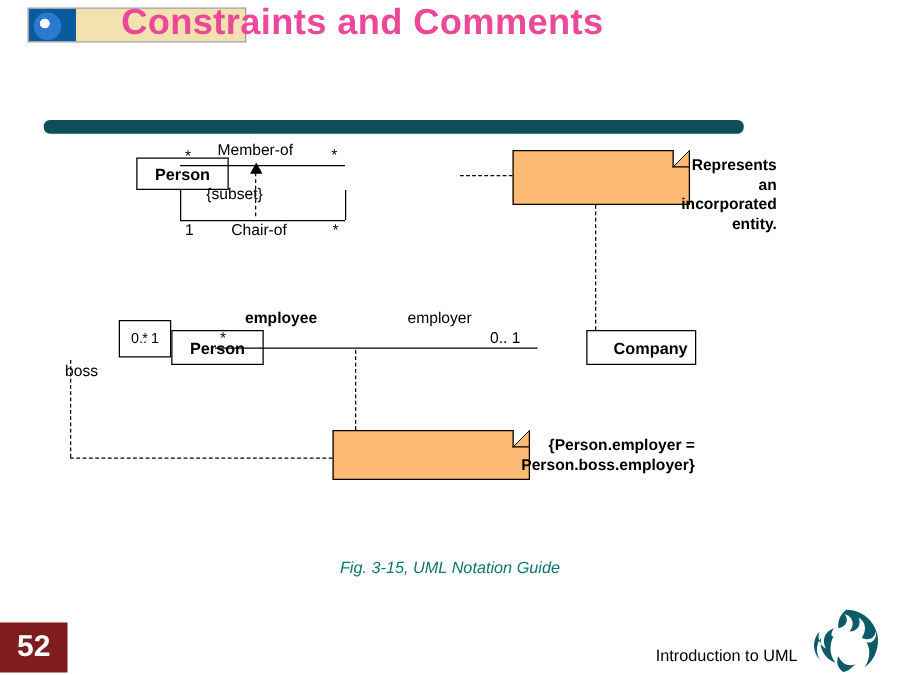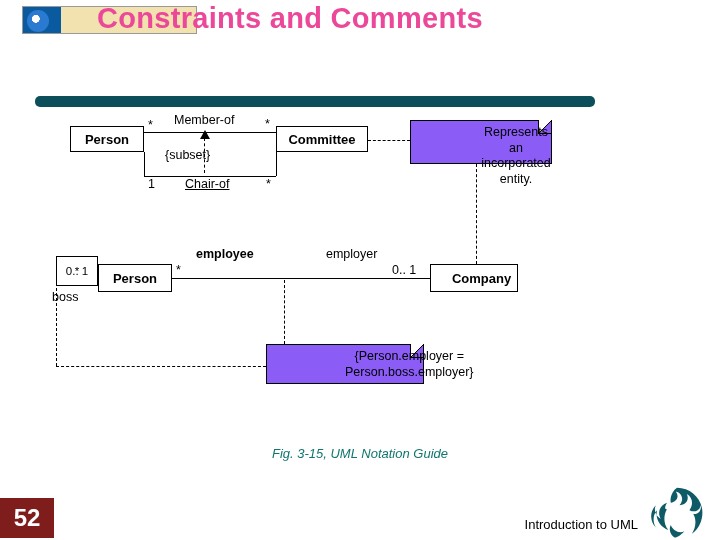--- a/index.html
+++ b/index.html
@@ -64,27 +64,28 @@
   .box {
     border: 1.5px solid #000;
     background: #fff;
     text-align: center;
     font-weight: 700;
     font-size: 13px;
     display: flex;
     align-items: center;
     justify-content: center;
     white-space: nowrap;
+    margin-left: 39px;
   }
   .note {
     border: 1.5px solid #000;
-    background: #8b5cf6;
+    background: #fdba74;
     font-size: 12.5px;
-    font-weight: 400;
-    text-align: center;
+    font-weight: 700;
+    text-align: right;
     padding: 4px 6px 4px 6px;
     line-height: 1.25;
   }
   .note .dogear {
     position: absolute;
     right: -1px; top: -1px;
     width: 14px; height: 14px;
     background:
       linear-gradient( -45deg, transparent 48%, #000 48% 53%, #fff 53%);
     border-left: 1.5px solid #000;
@@ -167,32 +168,31 @@
 
 <div class="uni-logo"></div>
 
 <div class="slide-title">Constraints and Comments</div>
 
 <div class="hbar"></div>
 
 <div class="diagram">
 
   <div class="box" style="left:0px; top:6px; width:74px; height:26px;">Person</div>
-  <div class="box" style="left:206px; top:6px; width:92px; height:26px;">Committee</div>
 
   <div class="hr" style="left:74px; top:12px; width:132px;"></div>
   <div class="label" style="left:78px; top:-2px;">*</div>
   <div class="label" style="left:104px; top:-7px;">Member-of</div>
   <div class="label" style="left:195px; top:-3px;">*</div>
 
   <div class="hr" style="left:74px; top:56px; width:132px;"></div>
   <div class="vr" style="left:74px; top:32px; height:24px;"></div>
   <div class="vr" style="left:206px; top:32px; height:24px;"></div>
   <div class="label" style="left:78px; top:57px;">1</div>
-  <div class="label" style="left:115px; top:57px;text-decoration:underline;">Chair-of</div>
+  <div class="label" style="left:115px; top:57px;">Chair-of</div>
   <div class="label" style="left:196px; top:57px;">*</div>
 
   <div class="dash-v" style="left:134px; top:18px; height:35px;"></div>
   <div class="arrowhead" style="left:129.5px; top:10px;"></div>
   <div class="label" style="left:95px; top:28px;">{subset}</div>
 
   <div class="note" style="left:340px; top:0px; width:142px; height:44px;">
     <div class="dogear"></div>
     <span>Represents<br>an incorporated entity.</span>
   </div>

